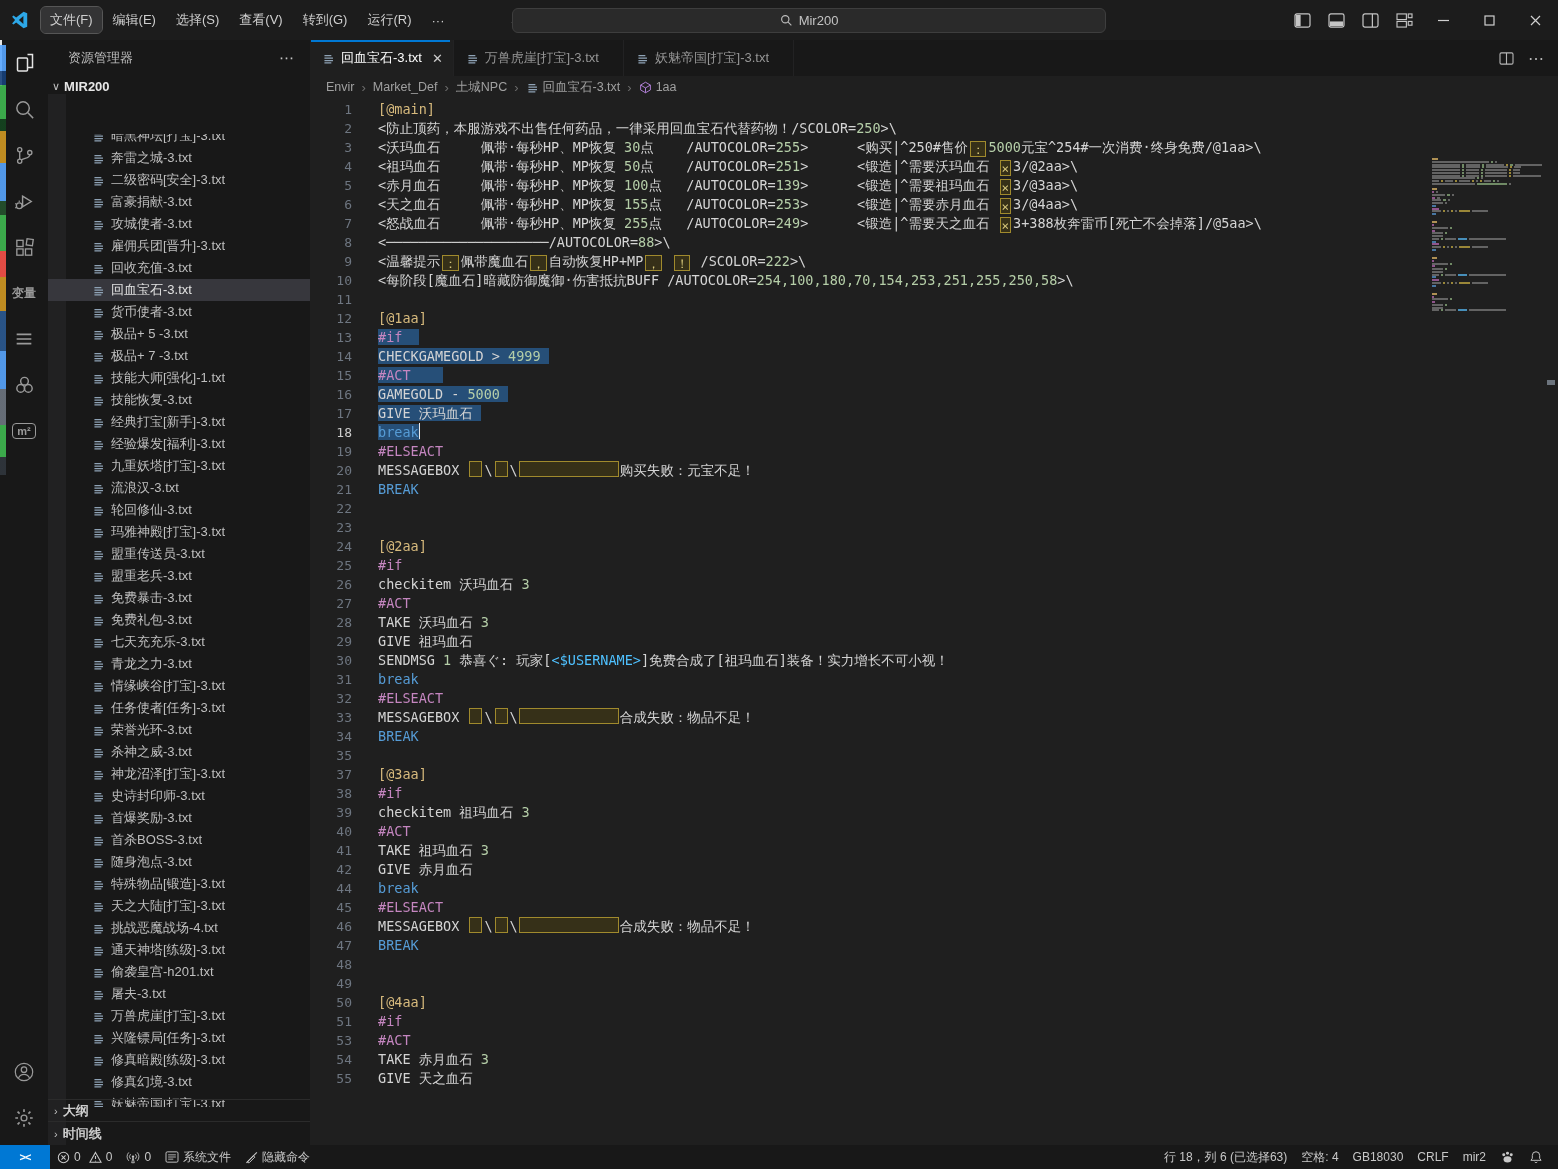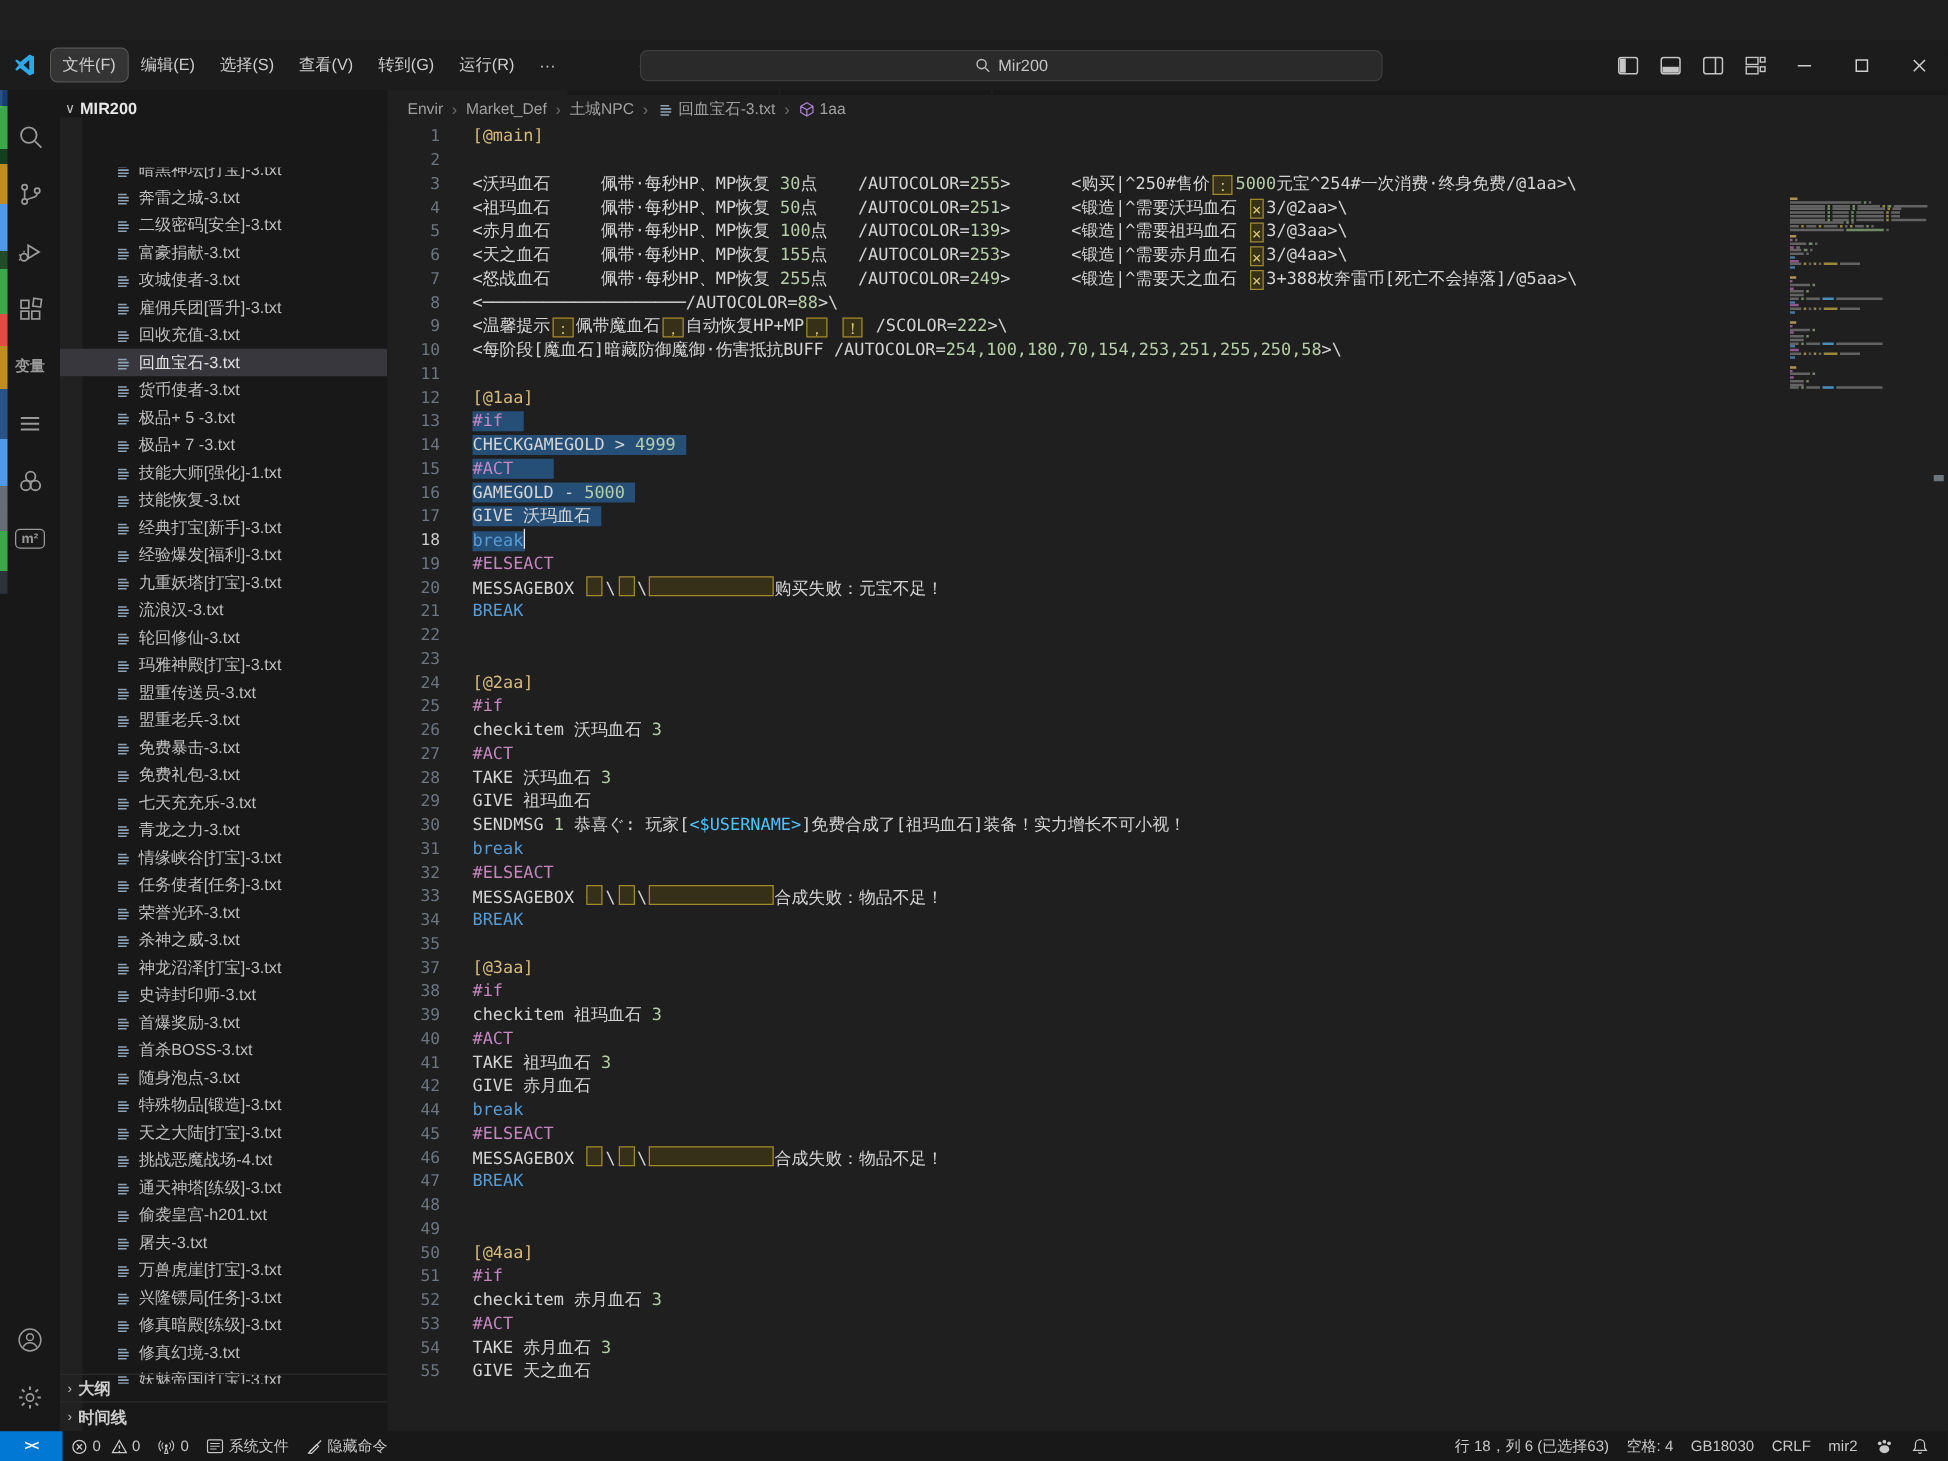--- a/index.html
+++ b/index.html
@@ -2,21 +2,21 @@
 <html><head>
 <meta charset="utf-8">
 <style>
   * { margin:0; padding:0; box-sizing:border-box; }
   html,body { width:1558px; height:1169px; overflow:hidden; background:#1f1f1f;
     font-family:"Liberation Sans", sans-serif; }
   .window { position:absolute; inset:0; width:1558px; height:1169px; background:#1f1f1f; }
 
   
   .titlebar { position:absolute; left:0; top:0; width:1558px; height:40px; background:#1c1c1c;
-    display:flex; align-items:center; z-index:30;margin-top:32px; }
+    display:flex; align-items:center; z-index:30; }
   .vslogo { width:40px; height:40px; display:flex; align-items:center; justify-content:center; }
   .menus { display:flex; align-items:center; height:40px; }
   .menu-item { color:#cfcfcf; font-size:13px; padding:4px 9px; border-radius:5px; margin:0 1px; white-space:nowrap; }
   .menu-item.focused { background:#343435; outline:1px solid #565656; }
   .navarrows { display:flex; align-items:center; margin-left:54px; gap:16px; color:#8a8a8a; font-size:16px; }
   .cmdcenter { position:absolute; left:512px; top:8px; width:594px; height:25px; background:#2a2a2a;
     border:1px solid #3e3e3e; border-radius:6px; display:flex; align-items:center; justify-content:center;
     color:#c3c3c3; font-size:13px; gap:6px; }
   .tb-icons { position:absolute; right:140px; top:0; height:40px; display:flex; align-items:center; gap:6px; }
   .tb-icon { width:28px; height:26px; display:flex; align-items:center; justify-content:center; border-radius:5px; }
@@ -704,21 +704,21 @@
             <svg width="13" height="13" viewBox="0 0 16 16">
               <path d="M8 1.5 14 5v6l-6 3.5L2 11V5zM2 5l6 3.5L14 5M8 8.5V14.5" fill="none" stroke="#b180d7" stroke-width="1.2"></path>
             </svg>
           </span>
           <span>1aa</span>
         </span>
       </div>
     <div class="code-viewport">
       <div class="code-inner" id="code">
           <div class="line"><span class="gutter">1</span><span class="ltext"><span class="lab">[@main]</span></span></div>
-          <div class="line"><span class="gutter">2</span></div>
+          <div class="line"><span class="gutter">2</span><span class="ltext"><span class="p">&lt;防止顶药，本服游戏不出售任何药品，一律采用回血宝石代替药物！/SCOLOR=</span><span class="n">250</span><span class="p">&gt;\</span></span></div>
           <div class="line"><span class="gutter">3</span><span class="ltext"><span class="p">&lt;沃玛血石     佩带·每秒HP、MP恢复 </span><span class="n">30</span><span class="p">点    /AUTOCOLOR=</span><span class="n">255</span><span class="p">&gt;      &lt;购买|^250#售价</span><span class="box">：</span><span class="n">5000</span><span class="p">元宝^254#一次消费·终身免费/@1aa&gt;\</span></span></div>
           <div class="line"><span class="gutter">4</span><span class="ltext"><span class="p">&lt;祖玛血石     佩带·每秒HP、MP恢复 </span><span class="n">50</span><span class="p">点    /AUTOCOLOR=</span><span class="n">251</span><span class="p">&gt;      &lt;锻造|^需要沃玛血石 </span><span class="box">×</span><span class="p">3/@2aa&gt;\</span></span></div>
           <div class="line"><span class="gutter">5</span><span class="ltext"><span class="p">&lt;赤月血石     佩带·每秒HP、MP恢复 </span><span class="n">100</span><span class="p">点   /AUTOCOLOR=</span><span class="n">139</span><span class="p">&gt;      &lt;锻造|^需要祖玛血石 </span><span class="box">×</span><span class="p">3/@3aa&gt;\</span></span></div>
           <div class="line"><span class="gutter">6</span><span class="ltext"><span class="p">&lt;天之血石     佩带·每秒HP、MP恢复 </span><span class="n">155</span><span class="p">点   /AUTOCOLOR=</span><span class="n">253</span><span class="p">&gt;      &lt;锻造|^需要赤月血石 </span><span class="box">×</span><span class="p">3/@4aa&gt;\</span></span></div>
           <div class="line"><span class="gutter">7</span><span class="ltext"><span class="p">&lt;怒战血石     佩带·每秒HP、MP恢复 </span><span class="n">255</span><span class="p">点   /AUTOCOLOR=</span><span class="n">249</span><span class="p">&gt;      &lt;锻造|^需要天之血石 </span><span class="box">×</span><span class="p">3+388枚奔雷币[死亡不会掉落]/@5aa&gt;\</span></span></div>
           <div class="line"><span class="gutter">8</span><span class="ltext"><span class="p">&lt;────────────────────/AUTOCOLOR=</span><span class="n">88</span><span class="p">&gt;\</span></span></div>
           <div class="line"><span class="gutter">9</span><span class="ltext"><span class="p">&lt;温馨提示</span><span class="box">：</span><span class="p">佩带魔血石</span><span class="box">，</span><span class="p">自动恢复HP+MP</span><span class="box">，</span><span class="p"> </span><span class="box">！</span><span class="p"> /SCOLOR=</span><span class="n">222</span><span class="p">&gt;\</span></span></div>
           <div class="line"><span class="gutter">10</span><span class="ltext"><span class="p">&lt;每阶段[魔血石]暗藏防御魔御·伤害抵抗BUFF /AUTOCOLOR=</span><span class="n">254,100,180,70,154,253,251,255,250,58</span><span class="p">&gt;\</span></span></div>
           <div class="line"><span class="gutter">11</span><span class="ltext"></span></div>
           <div class="line"><span class="gutter">12</span><span class="ltext"><span class="lab">[@1aa]</span></span></div>
@@ -752,21 +752,20 @@
           <div class="line"><span class="gutter">41</span><span class="ltext"><span class="p">TAKE 祖玛血石 </span><span class="n">3</span></span></div>
           <div class="line"><span class="gutter">42</span><span class="ltext"><span class="p">GIVE 赤月血石</span></span></div>
           <div class="line"><span class="gutter">44</span><span class="ltext"><span class="b">break</span></span></div>
           <div class="line"><span class="gutter">45</span><span class="ltext"><span class="kw">#ELSEACT</span></span></div>
           <div class="line"><span class="gutter">46</span><span class="ltext"><span class="p">MESSAGEBOX </span><span class="bx"></span><span class="p">\</span><span class="bx"></span><span class="p">\</span><span class="wbox"></span><span class="p">合成失败：物品不足！</span></span></div>
           <div class="line"><span class="gutter">47</span><span class="ltext"><span class="b">BREAK</span></span></div>
           <div class="line"><span class="gutter">48</span><span class="ltext"></span></div>
           <div class="line"><span class="gutter">49</span><span class="ltext"></span></div>
           <div class="line"><span class="gutter">50</span><span class="ltext"><span class="lab">[@4aa]</span></span></div>
           <div class="line"><span class="gutter">51</span><span class="ltext"><span class="kw">#if</span></span></div>
-          <div class="line"><span class="gutter">52</span><span class="ltext"><span class="p">checkitem 赤月血石 </span><span class="n">3</span></span></div>
           <div class="line"><span class="gutter">53</span><span class="ltext"><span class="kw">#ACT</span></span></div>
           <div class="line"><span class="gutter">54</span><span class="ltext"><span class="p">TAKE 赤月血石 </span><span class="n">3</span></span></div>
           <div class="line"><span class="gutter">55</span><span class="ltext"><span class="p">GIVE 天之血石</span></span></div>
         </div>
       <div class="minimap" id="minimap">
           <div class="mm-sel" style="top: 33px; height: 16.5px;"></div>
           <div class="mm-row">
             <span class="mm-seg" style="width: 6px; background: rgb(200, 165, 94); opacity: 0.85;"></span>
           </div>
           <div class="mm-row">

